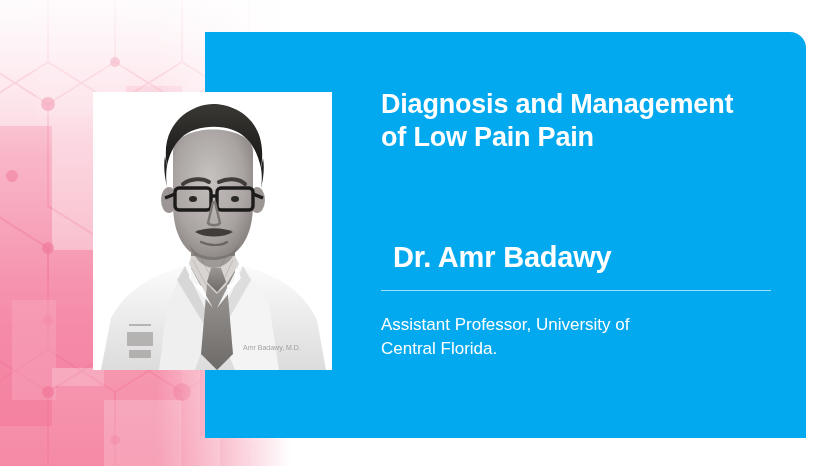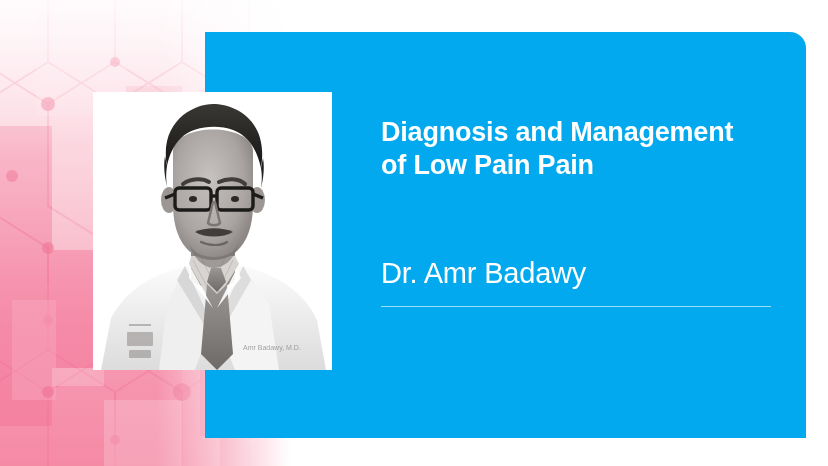--- a/index.html
+++ b/index.html
@@ -84,39 +84,39 @@
   #photo-card svg {
     display: block;
     width: 239px;
     height: 278px;
   }
 
   
   #text-block {
     position: absolute;
     left: 381px;
-    top: 116px;
+    top: 88px;
     width: 400px;
   }
   .title {
     color: #ffffff;
     font-size: 27px;
     font-weight: bold;
     line-height: 1.22;
     letter-spacing: -0.2px;
     margin: 0;
     width: 400px;
   }
   .speaker-name {
     color: #ffffff;
     font-size: 29px;
-    font-weight: normal;
+    font-weight: bold;
     line-height: 1.1;
     letter-spacing: -0.2px;
-    margin: 0;
+    margin: 12px;
     padding-top: 76px;
   }
   .divider {
     margin-top: 16px;
     width: 390px;
     height: 1px;
     background: rgba(255,255,255,0.62);
   }
   .affiliation {
     color: #ffffff;
@@ -315,16 +315,20 @@
 
     <h1 class="title">
       <span>Diagnosis and Management</span><br>
       <span>of Low Pain Pain</span>
     </h1>
 
     <h2 class="speaker-name">Dr. Amr Badawy</h2>
 
     <div class="divider"></div>
 
+    <p class="affiliation">
+      <span>Assistant Professor, University of</span><br>
+      <span>Central Florida.</span>
+    </p>
 
   </div>
 
 </div>
 
 </body></html>

